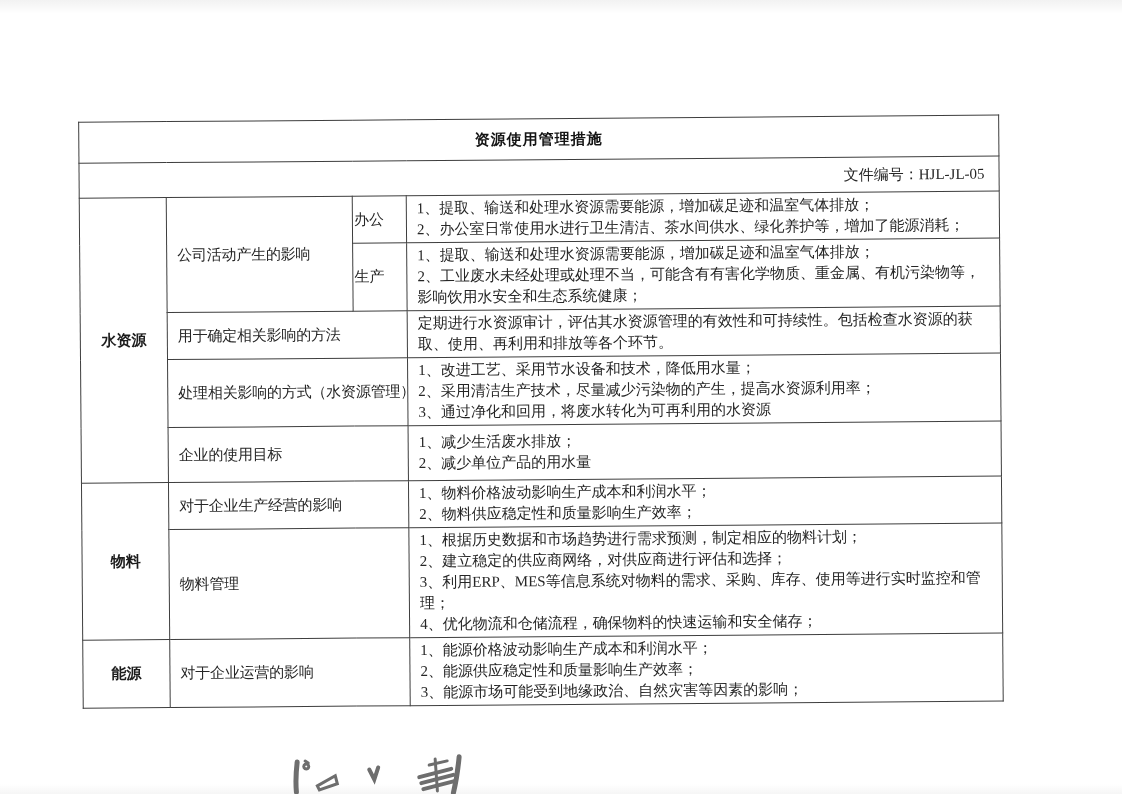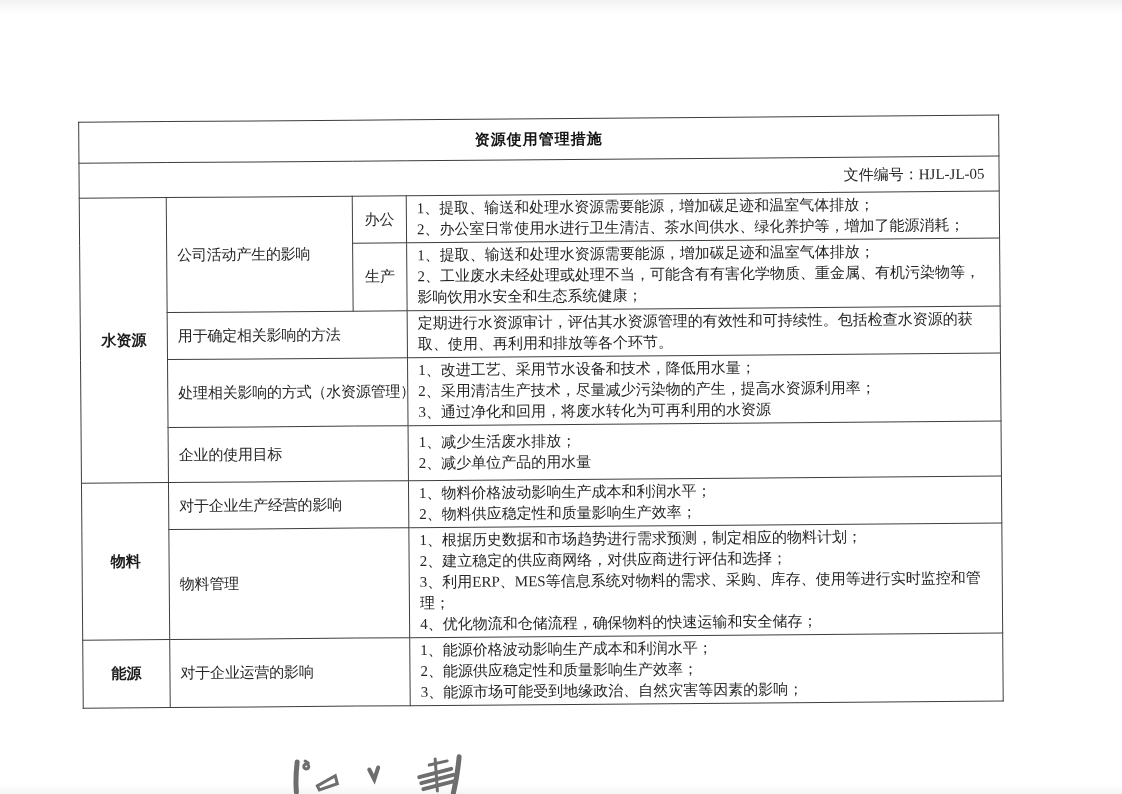--- a/index.html
+++ b/index.html
@@ -73,21 +73,20 @@
     font-size: 16px;
     color: #1c1c1c;
   }
   .aspect-cell {
     padding-left: 10px;
     font-size: 14.5px;
     letter-spacing: -0.2px;
     white-space: nowrap;
   }
   .sub-cell {
-    text-align: center;
     font-size: 15px;
   }
   .content-cell {
     padding: 2px 8px 2px 10px;
   }
   .content-cell .line {
     text-align: left;
   }
   .r-office     { height: 47px; }
   .r-production { height: 64px; }

